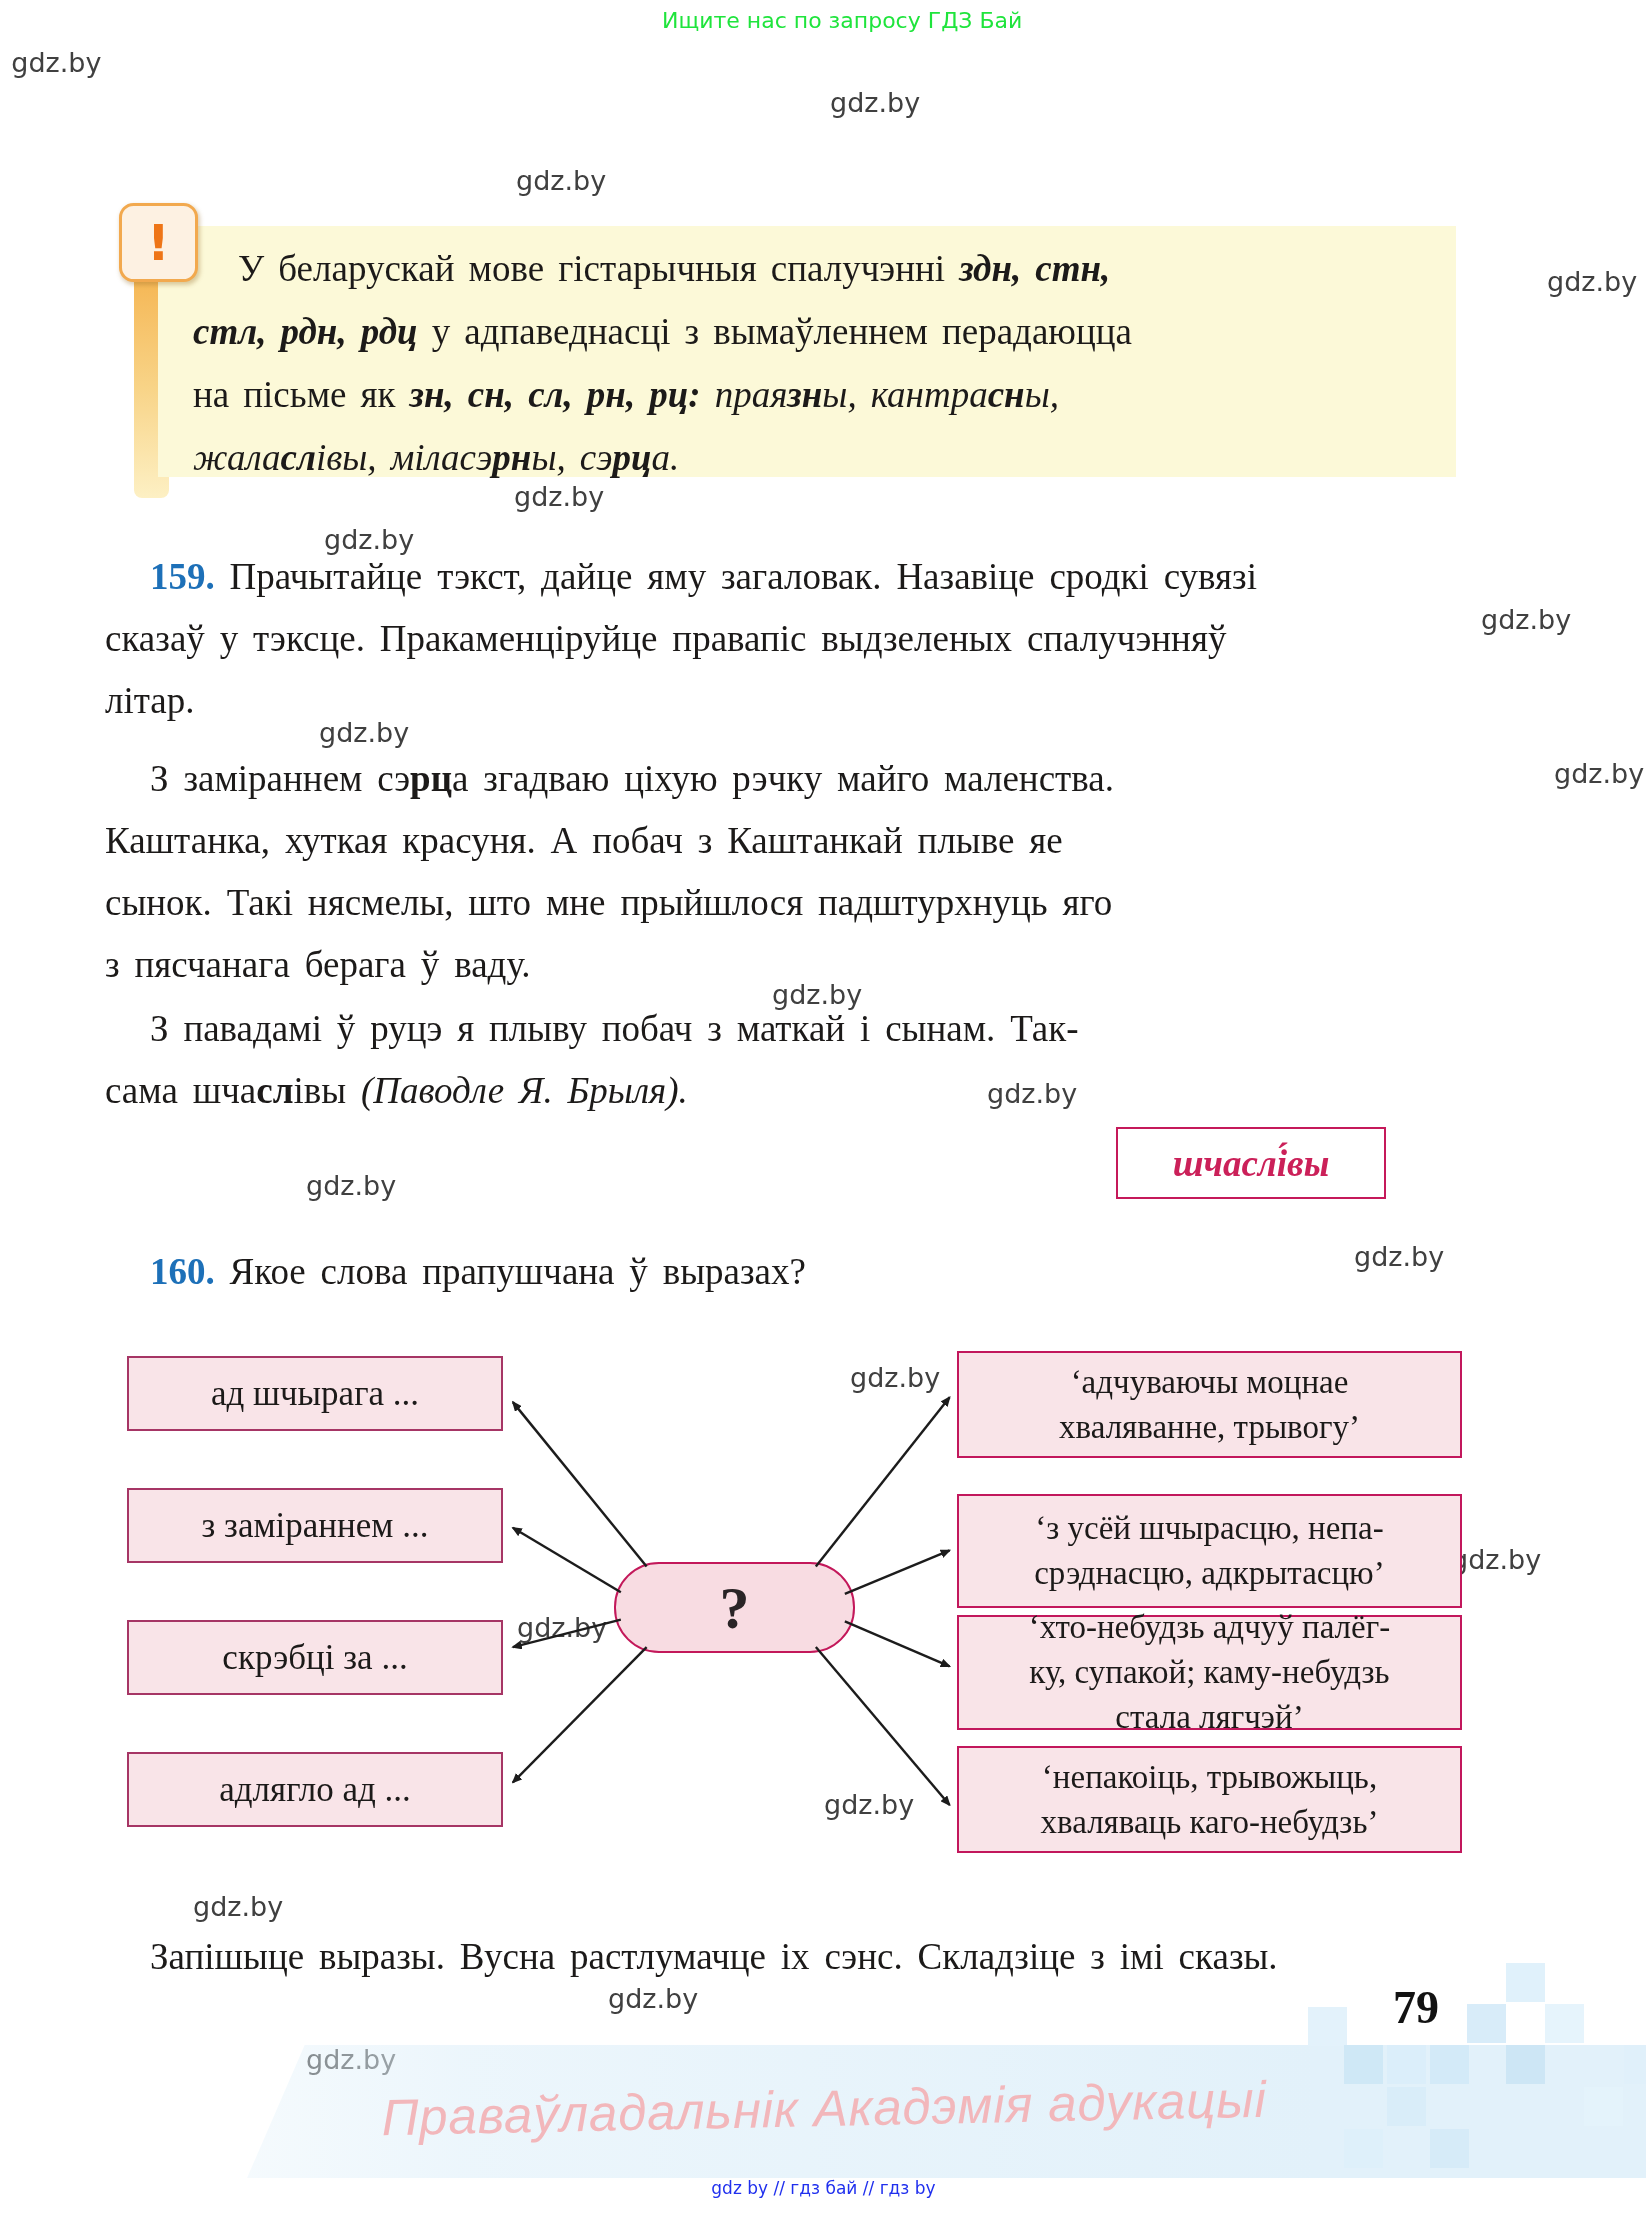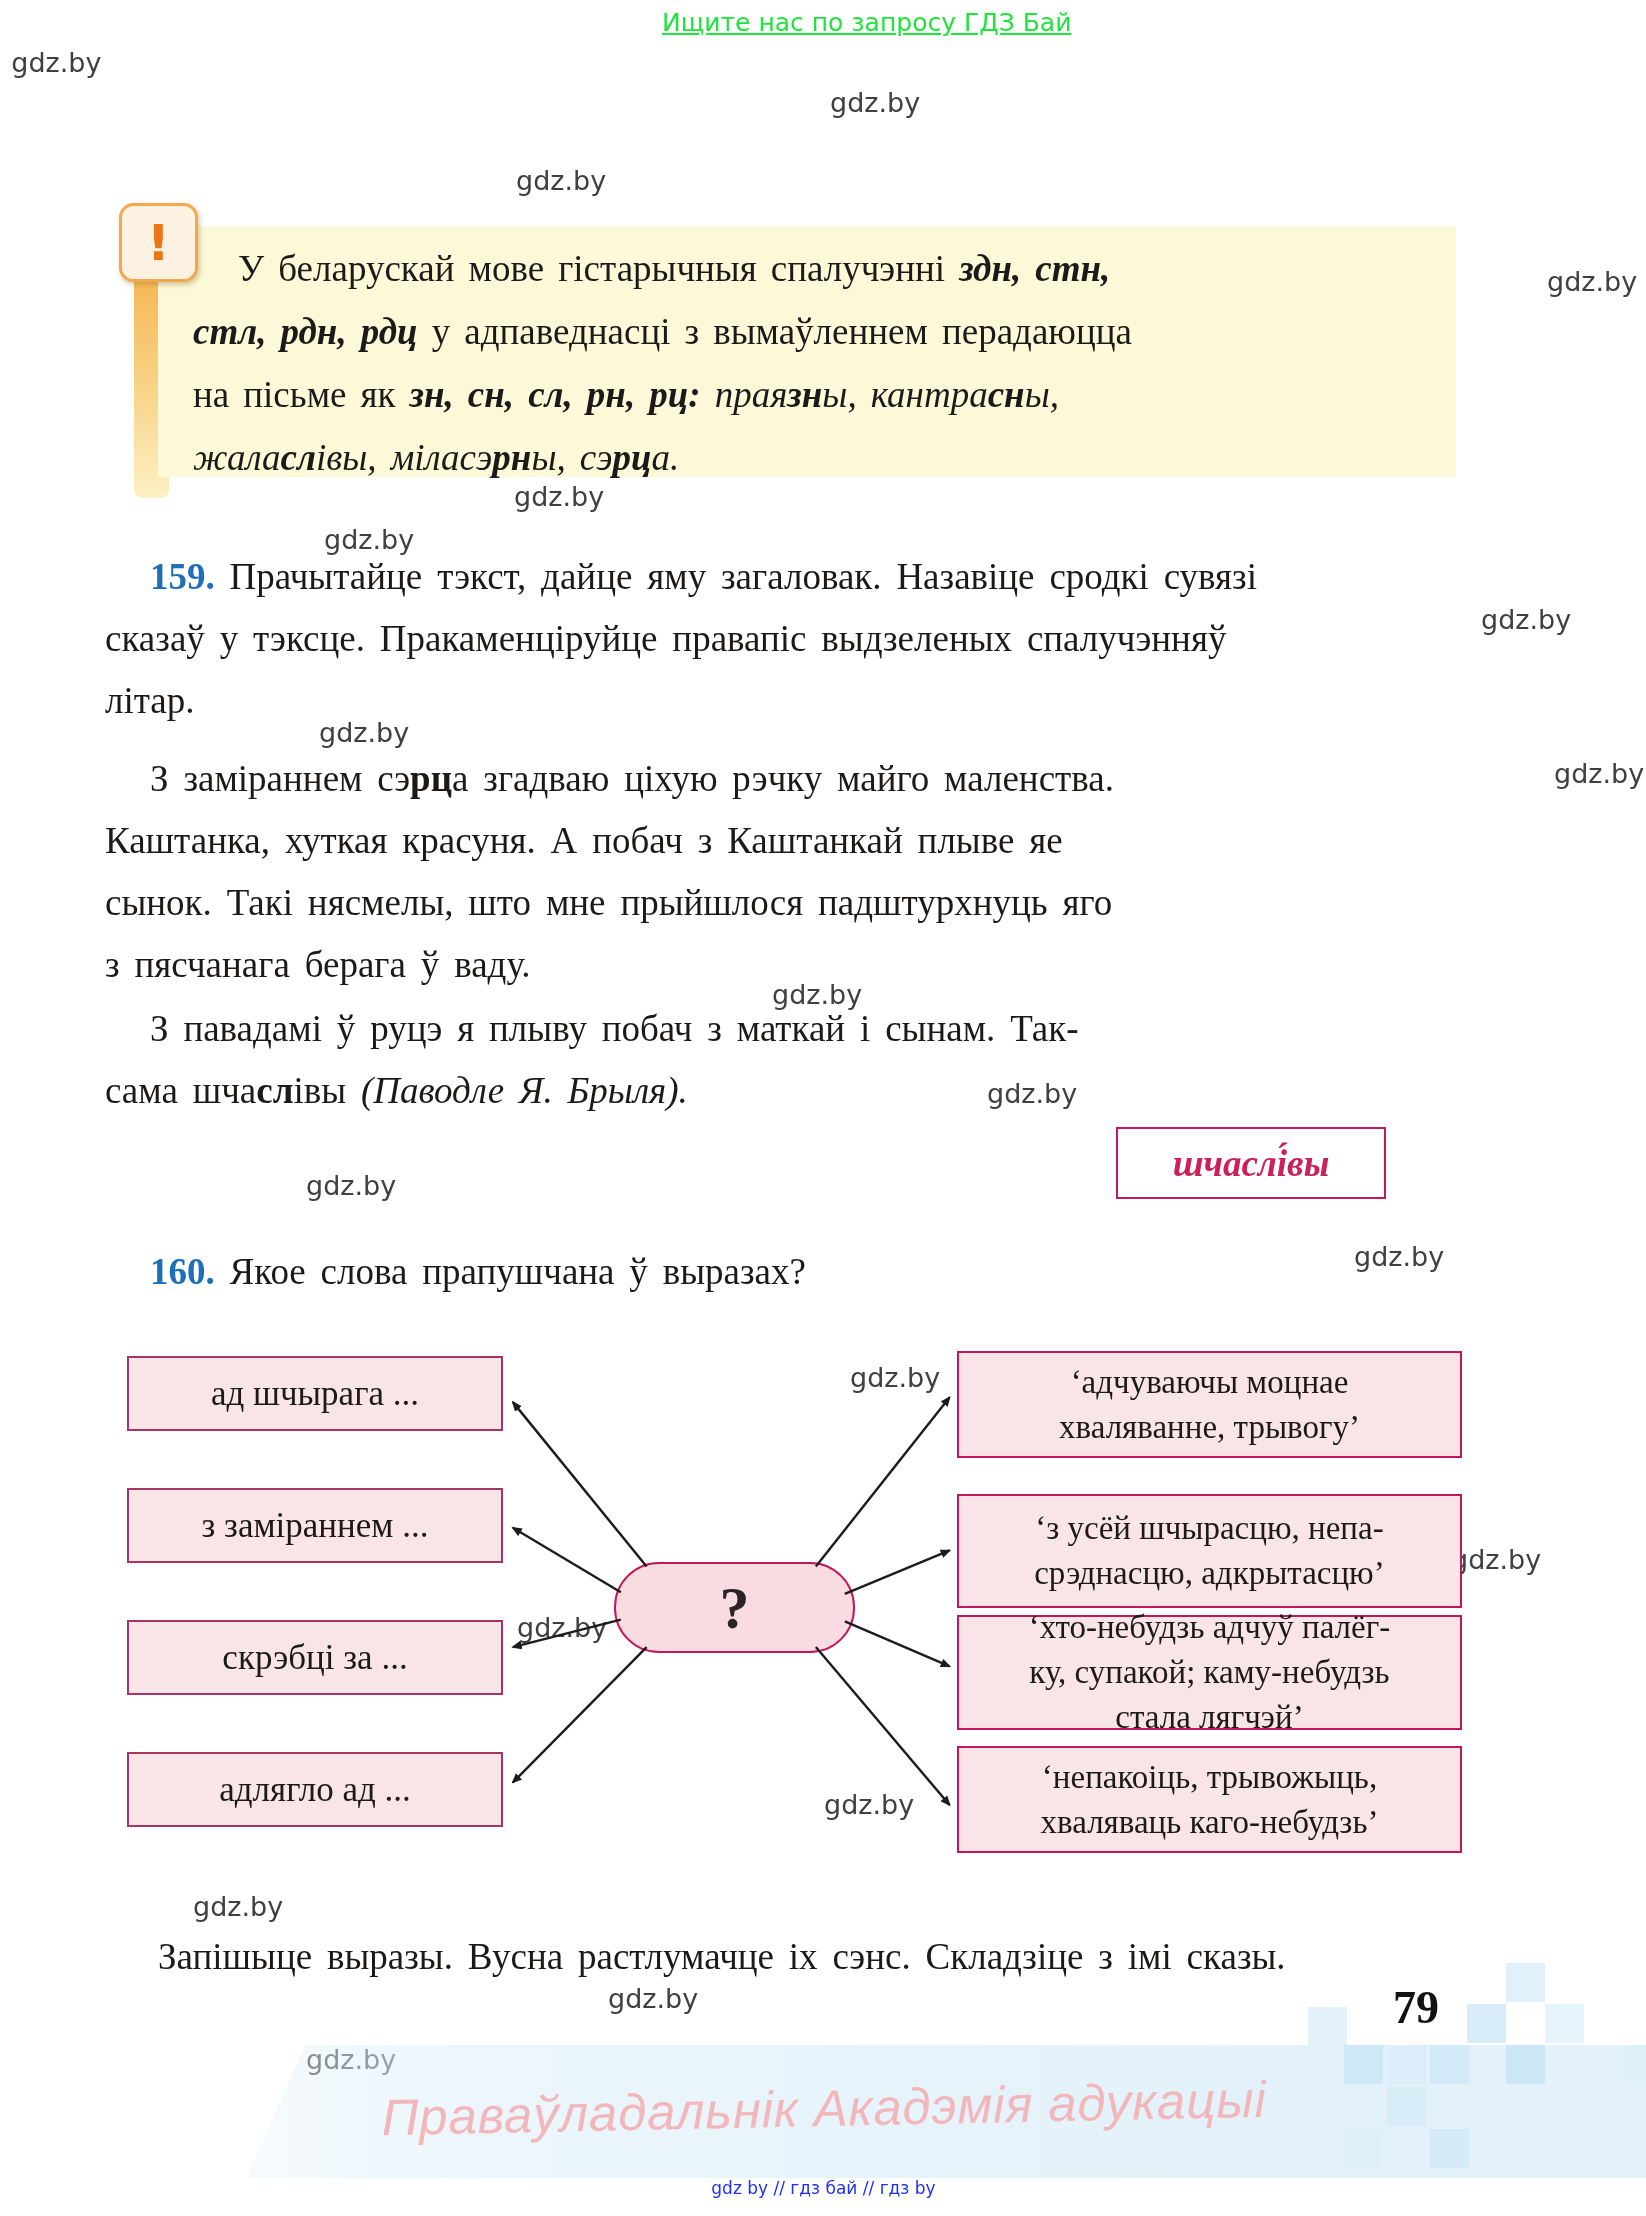--- a/index.html
+++ b/index.html
@@ -6,21 +6,21 @@
   body{
     width:1647px;height:2216px;position:relative;background:#ffffff;
     font-family:"Liberation Serif","DejaVu Serif",serif;color:#1c1a19;overflow:hidden;
   }
   .wm{
     position:absolute;font-family:"DejaVu Sans","Liberation Sans",sans-serif;
     font-size:27px;color:#404040;white-space:nowrap;
   }
   .promo{
     position:absolute;left:662px;top:8px;font-family:"DejaVu Sans","Liberation Sans",sans-serif;
-    font-size:25px;color:#1fe43c;white-space:nowrap;text-decoration:underline;
+    font-size:22px;color:#1fe43c;white-space:nowrap;
   }
   
   .note-bar{
     position:absolute;left:134px;top:256px;width:35px;height:242px;
     background:linear-gradient(180deg,#f5b14b 0%,#f8d488 55%,#fdf0c4 100%);
     border-radius:0 0 8px 8px;
   }
   .note-badge{
     position:absolute;left:119px;top:203px;width:73px;height:73px;
     background:#fdf1e2;border:3.2px solid #f2a94e;border-radius:14.5px;
@@ -183,21 +183,21 @@
     <line x1="770" y1="1976" x2="636" y2="1896" marker-end="url(#ah)"></line>
     <line x1="770" y1="2010" x2="636" y2="2044" marker-end="url(#ah)"></line>
     <line x1="802" y1="2044" x2="636" y2="2212" marker-end="url(#ah)"></line>
     <line x1="1012" y1="1944" x2="1178" y2="1734" marker-end="url(#ah)"></line>
     <line x1="1048" y1="1978" x2="1178" y2="1924" marker-end="url(#ah)"></line>
     <line x1="1048" y1="2012" x2="1178" y2="2068" marker-end="url(#ah)"></line>
     <line x1="1012" y1="2044" x2="1178" y2="2240" marker-end="url(#ah)"></line>
   </g>
 </svg>
 
-<div class="textblock" style="left:113px;top:1926px;width:1273px">
+<div class="textblock" style="left:105px;top:1926px;width:1273px">
   <div class="line indent">Запішыце выразы. Вусна растлумачце іх сэнс. Складзіце з імі сказы.</div>
 </div>
 
 <div class="band"></div>
 <div class="px" style="left:1506px;top:1963px;background:#e0f1fb"></div>
 <div class="px" style="left:1467px;top:2004px;background:#d8ecf9"></div>
 <div class="px" style="left:1545px;top:2004px;background:#e6f4fc"></div>
 <div class="px" style="left:1308px;top:2007px;background:#e3f2fb"></div>
 <div class="px" style="left:1344px;top:2045px;background:#cfe8f6"></div>
 <div class="px" style="left:1387px;top:2045px;background:#dbeefa"></div>

